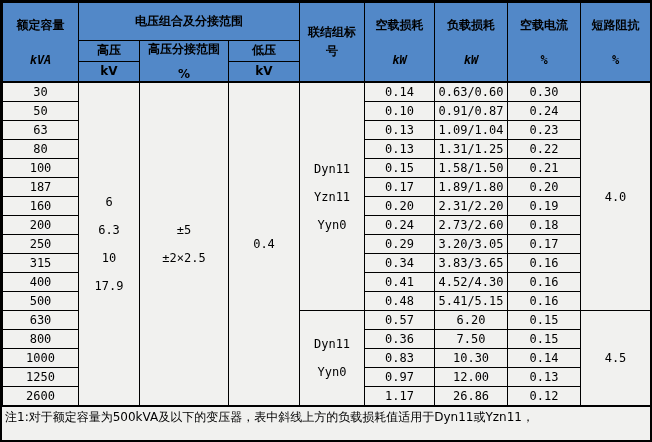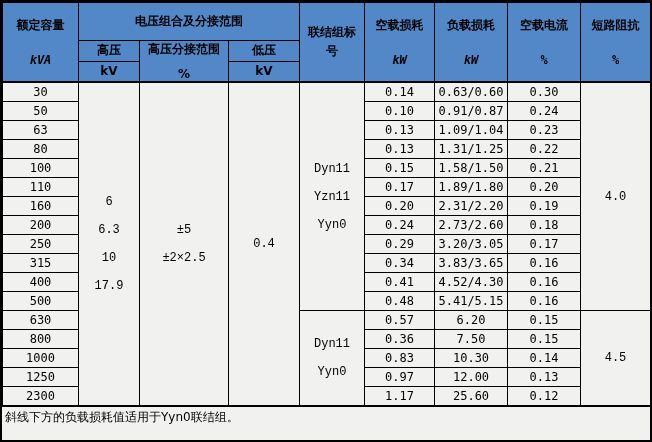--- a/index.html
+++ b/index.html
@@ -35,21 +35,21 @@
   thead th { border-bottom-width: 1px; }
   table.spec thead tr.hr3 th, table.spec thead th[rowspan="3"], table.spec thead th.tap-th { border-bottom: 2px solid #000; }
   .h-stack { display: flex; flex-direction: column; align-items: center; justify-content: center; height: 100%; gap: 19px; }
   .h-stack .h-unit { font-weight: bold; font-family: "DejaVu Sans Mono", "Liberation Mono", monospace; font-size: 12px; font-style: italic; }
   .h-wrap { padding: 0 6px; line-height: 19px; }
   .tap-stack { display: flex; flex-direction: column; align-items: center; justify-content: center; height: 100%; gap: 9px; }
 
   
   tbody td { background: #f1f1ef; height: 18px; font-family: "DejaVu Sans Mono", "Liberation Mono", monospace; font-size: 12px; }
   tbody td.merged div { line-height: 28px; }
-  tbody td.merged { vertical-align: middle; font-family: Liberation Mono, monospace; }
+  tbody td.merged { vertical-align: middle; }
 
   
   .note {
     box-sizing: border-box;
     width: 648px; height: 37px;
     border-top: 1px solid #000;
     background: #f1f1ef;
     font-size: 12px;
     line-height: 16px;
     padding: 2px 3px;
@@ -176,21 +176,21 @@
           <td>1.31/1.25</td>
           <td>0.22</td>
         </tr>
         <tr>
           <td>100</td>
           <td>0.15</td>
           <td>1.58/1.50</td>
           <td>0.21</td>
         </tr>
         <tr>
-          <td>110</td>
+          <td>187</td>
           <td>0.17</td>
           <td>1.89/1.80</td>
           <td>0.20</td>
         </tr>
         <tr>
           <td>160</td>
           <td>0.20</td>
           <td>2.31/2.20</td>
           <td>0.19</td>
         </tr>
@@ -249,23 +249,23 @@
           <td>10.30</td>
           <td>0.14</td>
         </tr>
         <tr>
           <td>1250</td>
           <td>0.97</td>
           <td>12.00</td>
           <td>0.13</td>
         </tr>
         <tr>
-          <td>2300</td>
+          <td>2600</td>
           <td>1.17</td>
-          <td>25.60</td>
+          <td>26.86</td>
           <td>0.12</td>
         </tr>
       </tbody>
   </table>
   <div class="note">
-    <div>斜线下方的负载损耗值适用于Yyn0联结组。</div>
+    <div>注1:对于额定容量为500kVA及以下的变压器，表中斜线上方的负载损耗值适用于Dyn11或Yzn11，</div>
   </div>
 </div>
 
 </body></html>

